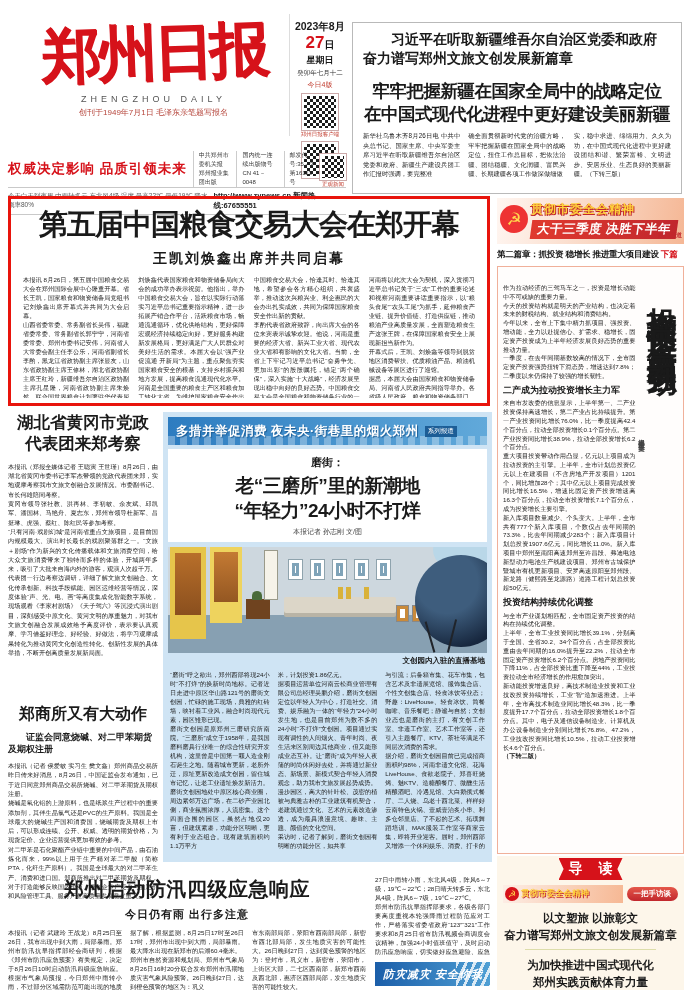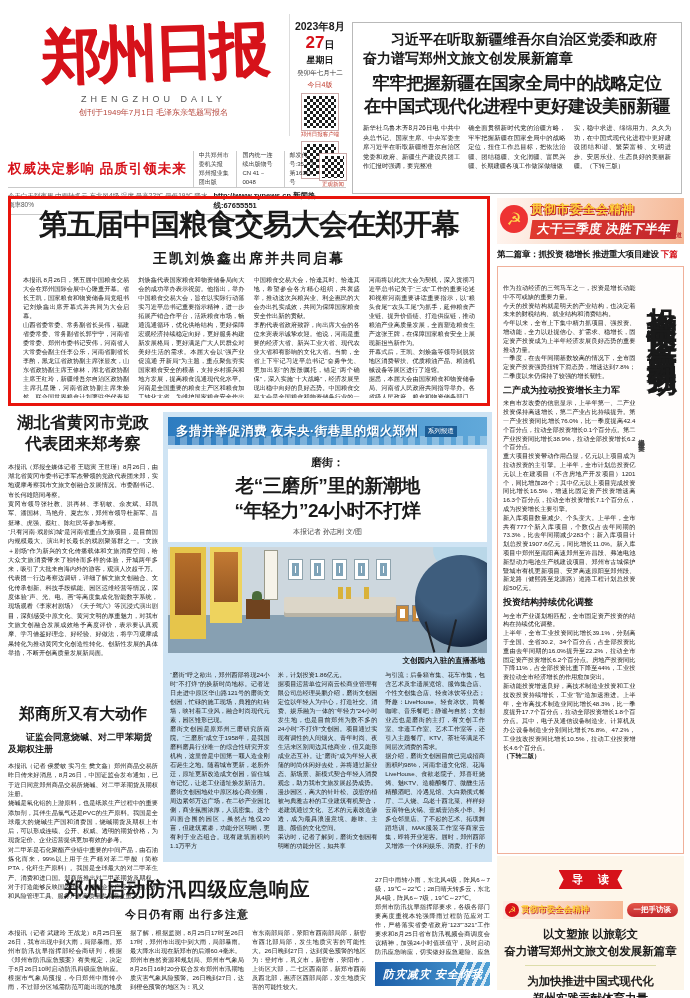--- a/index.html
+++ b/index.html
@@ -34,21 +34,21 @@
         background:
           repeating-conic-gradient(#1c1c1c 0% 25%, #fff 0% 50%);
         background-size:6px 6px; border:2px solid #fff; outline:1px solid #caa; }
   .qr.small { width:26px; height:26px; }
   .qr-label { font-size:5.5px; color:#c0392b; margin-top:1px; }
 
   
   .xj-box { left:352px; top:22px; width:330px; height:172px; border:1px solid #b9b9b9; padding:7px 10px 5px; }
   .xj-kicker { font-size:14px; font-weight:700; line-height:1.35; }
   .xj-kicker .l1 { text-indent:2em; }
-  .xj-head { font-size:17.5px; font-weight:900; text-align:center; line-height:1.3; margin-top:4px; letter-spacing:-0.5px; }
+  .xj-head { font-size:17.5px; font-weight:900; text-align:center; line-height:1.3; margin-top:12px; letter-spacing:-0.5px; }
   .xj-body { display:flex; gap:8px; margin-top:6px; height:64px; }
   .xj-body .col { flex:1; font-size:6.3px; line-height:1.5; }
 
   
   .infobar { left:8px; top:154px; width:338px; }
   .ib-row1 { display:flex; align-items:center; gap:6px; height:30px; }
   .slogan { font-size:13.5px; font-weight:900; color:#d6121a; letter-spacing:1px; white-space:nowrap; }
   .ib-small { font-size:6px; color:#333; line-height:1.5; white-space:pre-line; border-left:1px solid #ccc; padding-left:5px; }
   .ib-row2 { display:flex; justify-content:space-between; align-items:center;
              border-top:1px solid #c9c9c9; border-bottom:1px solid #c9c9c9;
@@ -125,21 +125,21 @@
   .inv-chapter .tag { color:#d6121a; }
   .inv-frame { border:1px solid #f0b09a; margin-top:5px; height:588px; padding:17px 5px; display:flex; gap:1px; background:#fffdfc; }
   .inv-text { flex:1; overflow:hidden; font-size:6.2px; line-height:1.42; text-align:justify; }
   .inv-text .sub { font-size:9px; font-weight:900; text-align:left; margin:4px 0 3px; line-height:1.3; white-space:normal; }
   .inv-byline { writing-mode:vertical-rl; font-size:6.5px; color:#444; padding-top:150px; }
   .inv-vhead { writing-mode:vertical-rl; font-size:30px; font-weight:900; letter-spacing:3px; line-height:1.05; }
   .inv-cont { font-weight:700; }
 
   
   .guide { left:497px; top:856px; width:187px; height:134px; background:#fdf6ea; padding-top:2px; }
-  .guide-ribbon { width:64px; margin:12px auto; background:#d6121a; color:#fff; font-size:11px; font-weight:900;
+  .guide-ribbon { width:64px; margin:0 auto; background:#d6121a; color:#fff; font-size:14px; font-weight:900;
                   text-align:center; letter-spacing:6px; padding:2px 0 2px 6px;
                   clip-path:polygon(0 0,100% 0,92% 50%,100% 100%,0 100%,8% 50%); }
   .guide-bannerrow { display:flex; align-items:center; gap:4px; margin:5px 6px 0; }
   .g-banner { position:relative; flex:1; height:18px; background:linear-gradient(100deg,#fdeee6,#f6b894);
               display:flex; align-items:center; padding-left:18px; }
   .g-emblem { position:absolute; left:2px; top:2px; width:14px; height:14px; border-radius:50%;
               background:#d6121a; color:#ffd84d; font-size:9px; display:flex; align-items:center; justify-content:center; }
   .g-banner-text { font-size:8.5px; font-weight:900; color:#ffd23b; text-shadow:1px 1px 0 #c1272d; }
   .g-pill { background:linear-gradient(#e4584a,#c1272d); color:#fff; font-size:7.5px; font-weight:700;
             border-radius:8px; padding:2px 7px; white-space:nowrap; }

